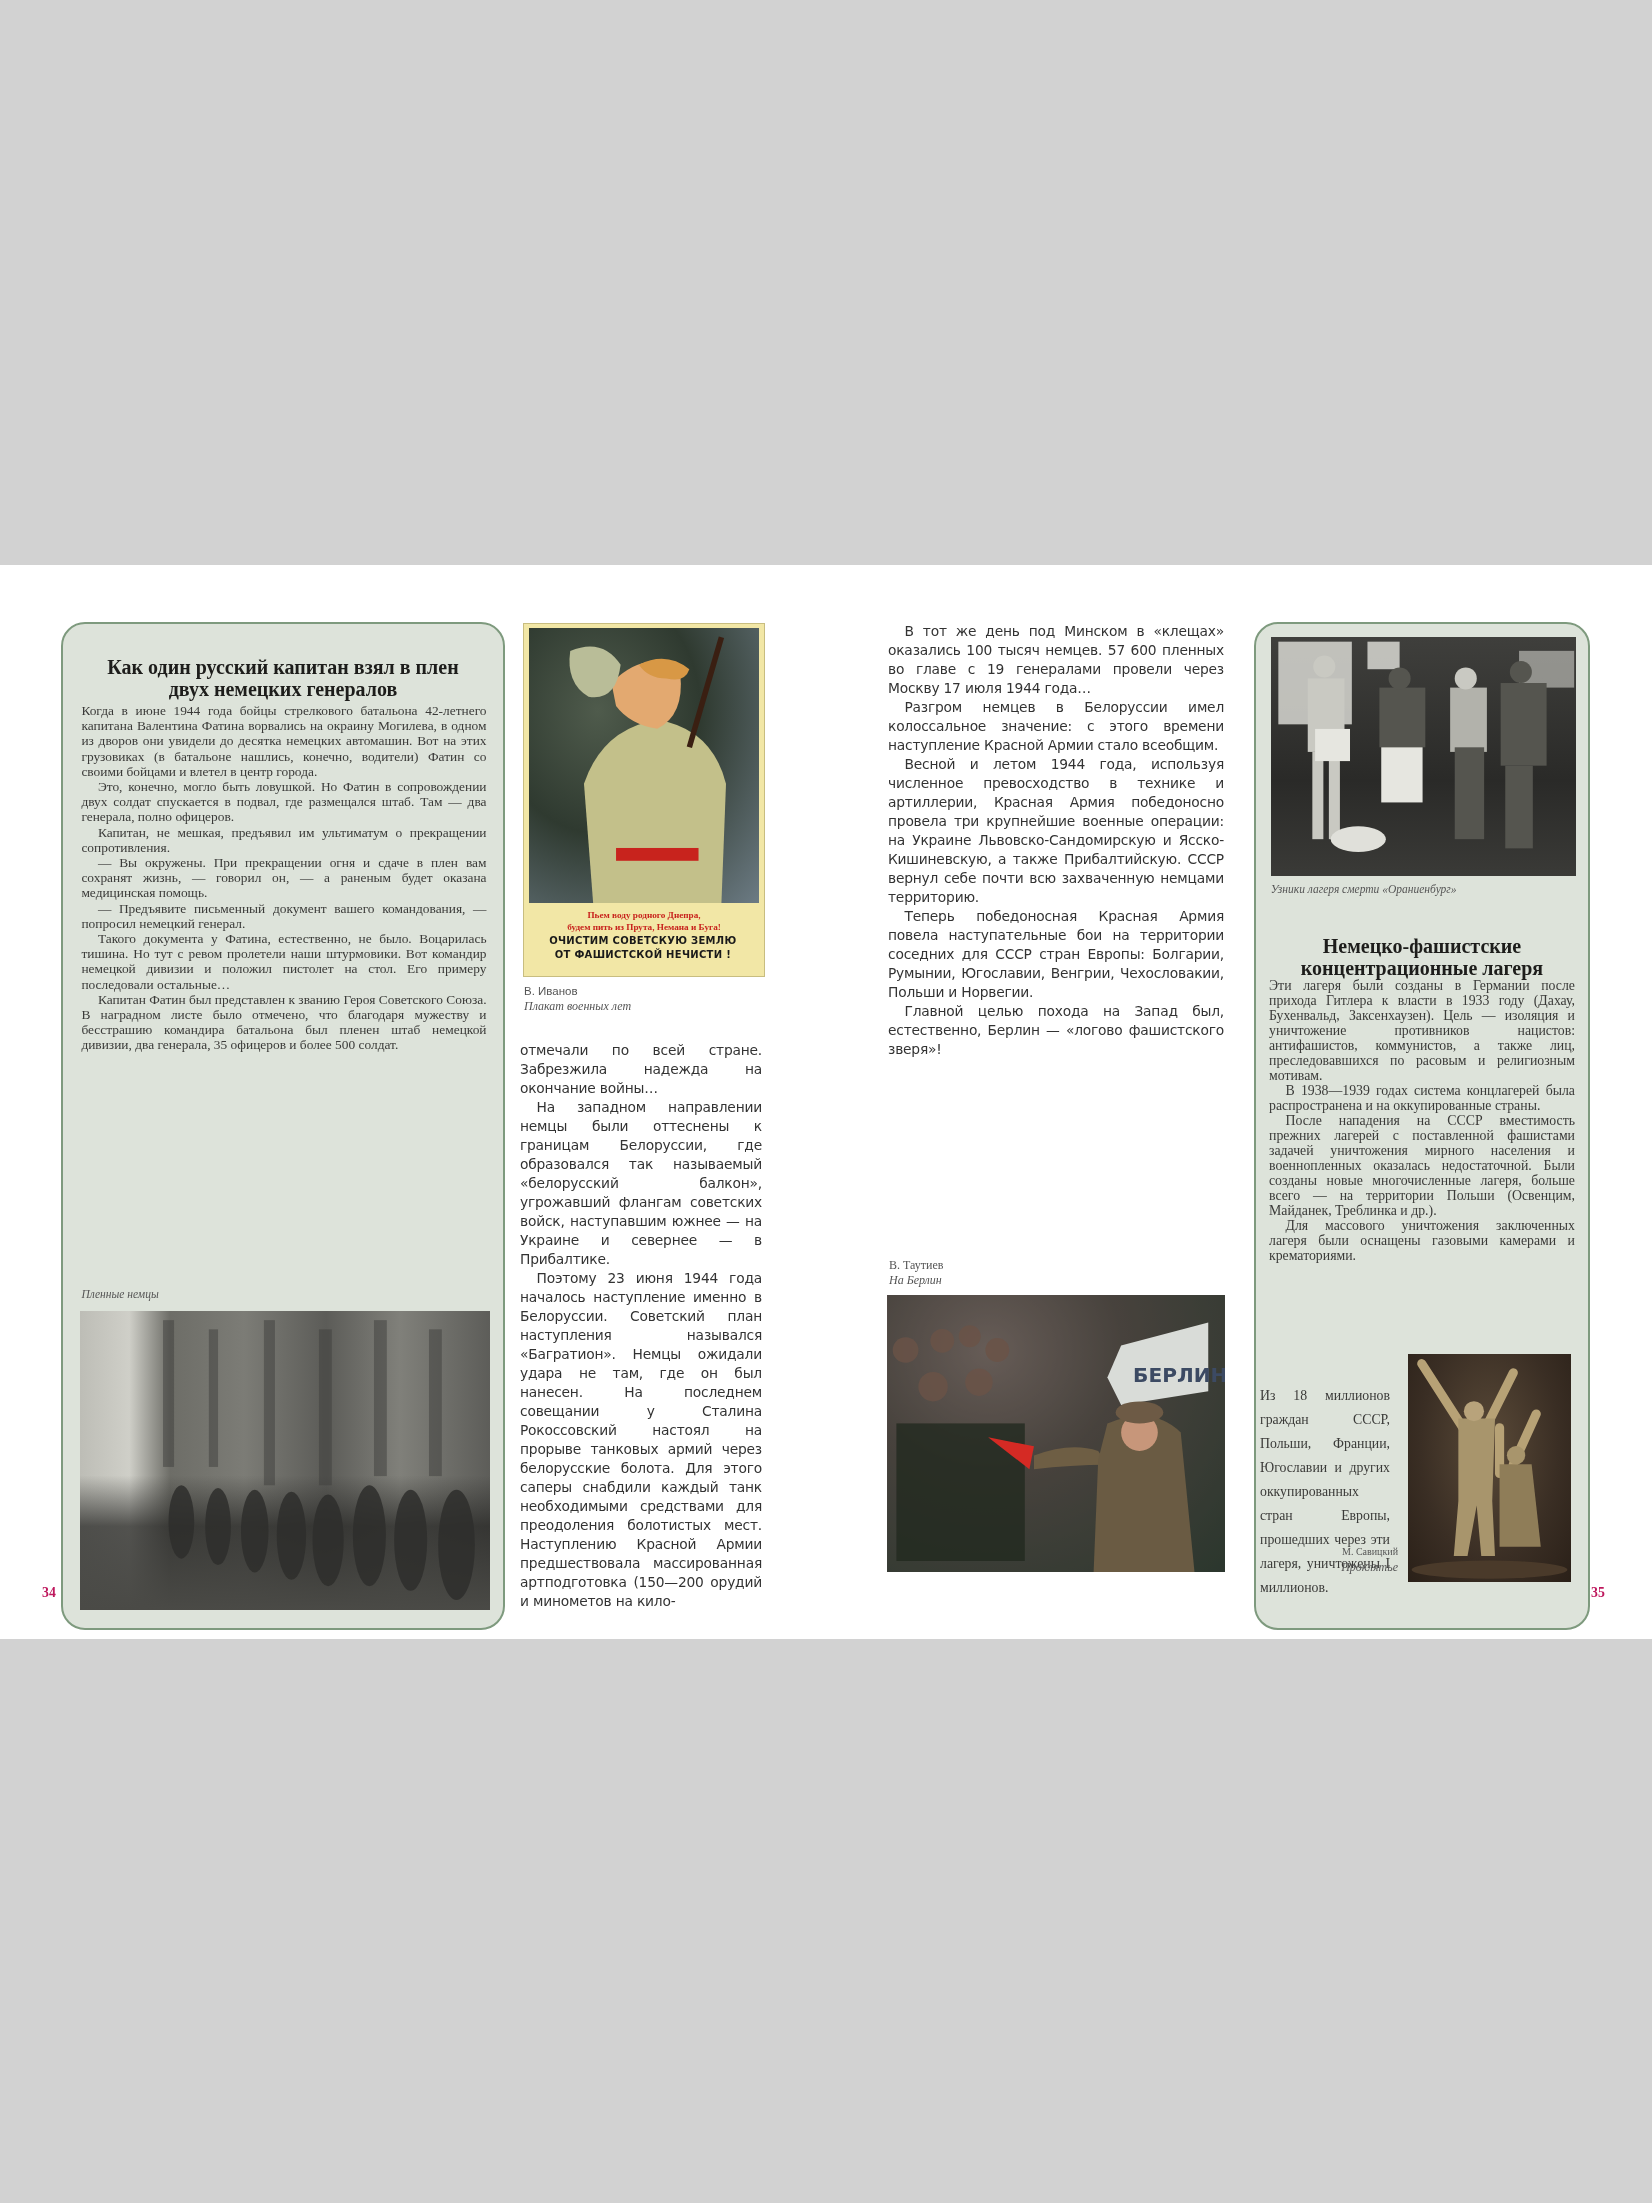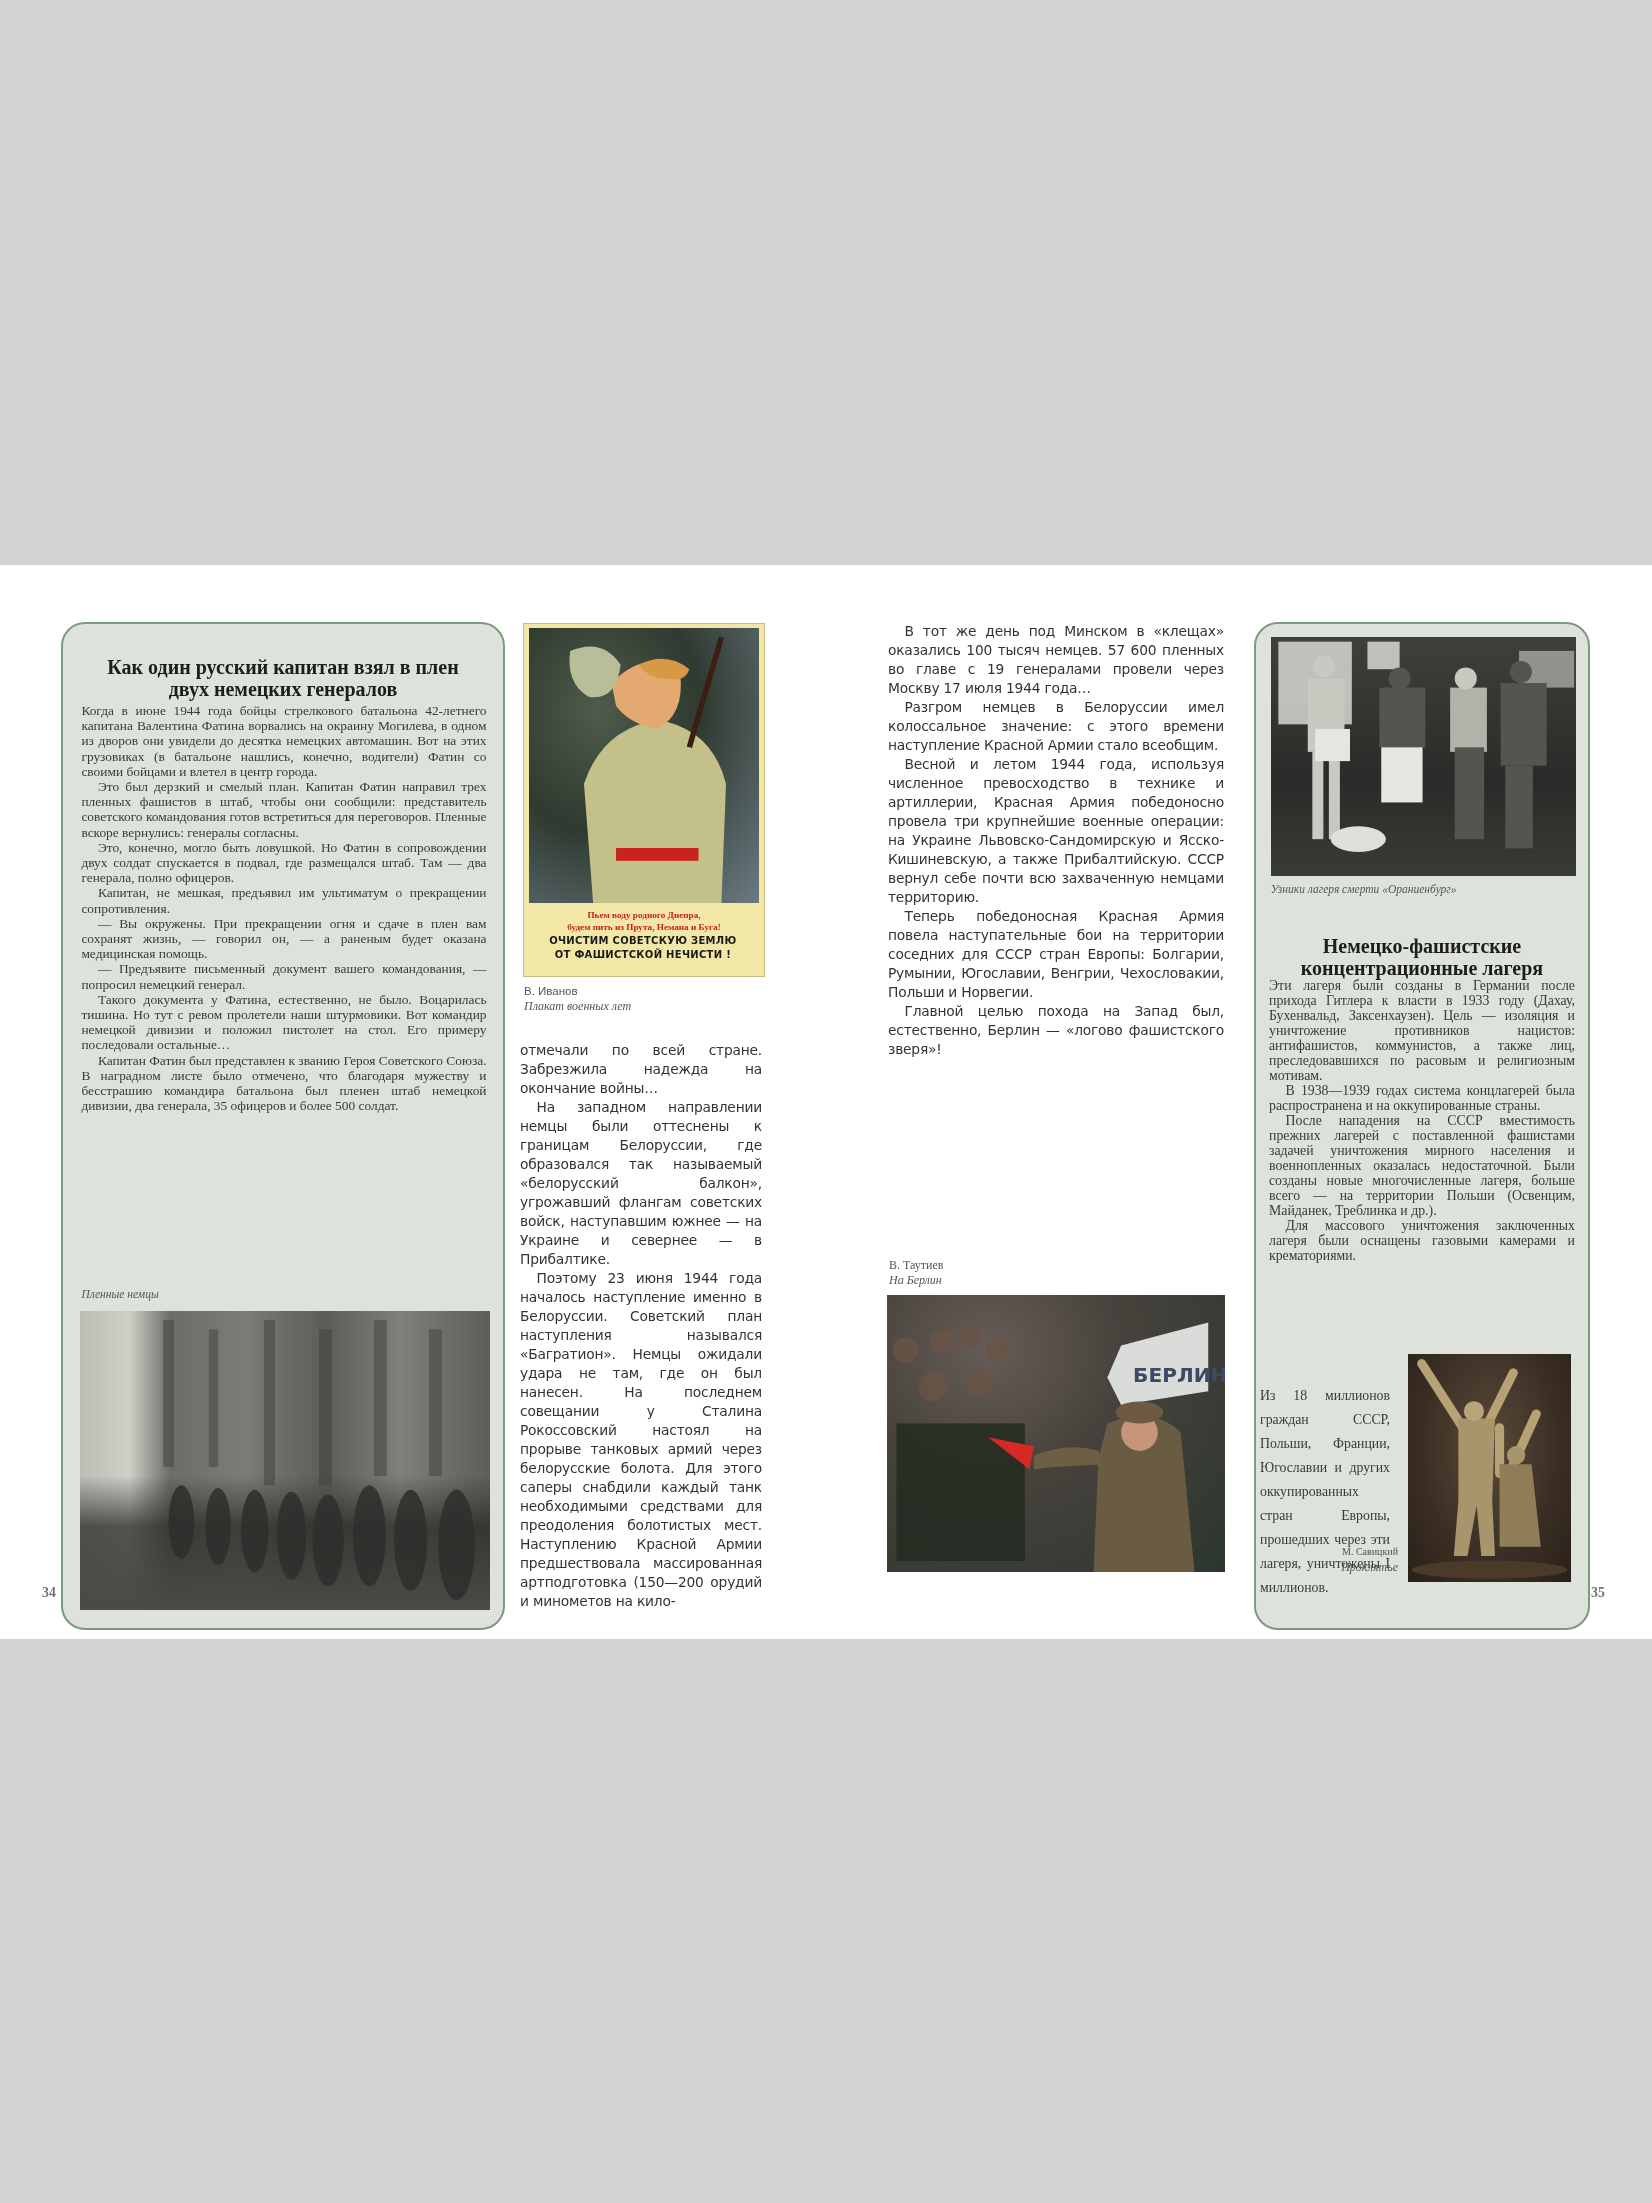--- a/index.html
+++ b/index.html
@@ -13,34 +13,33 @@
   .box-title { font-family:"Liberation Serif","DejaVu Serif",serif; font-weight:bold; font-size:20px; line-height:22px; text-align:center; color:#1d1d1b; margin:15px; }
   .btext { font-family:"Liberation Serif","DejaVu Serif",serif; font-size:13.4px; line-height:15.2px; color:#3a3a38; text-align:justify; }
   .btext p { margin:0; text-indent:16.5px; }
   .btext p.noind { text-indent:0; }
   .col { position:absolute; font-family:"DejaVu Sans","Liberation Sans",sans-serif; font-size:13.8px; line-height:19px; color:#333; text-align:justify; letter-spacing:-0.2px; }
   .col p { margin:0; text-indent:16.5px; }
   .col p.noind { text-indent:0; }
   .cap-author { font-family:"Liberation Sans","DejaVu Sans",sans-serif; font-size:11.5px; color:#555; line-height:14.7px; }
   .cap-title { font-family:"Liberation Serif","DejaVu Serif",serif; font-style:italic; font-size:12px; color:#555; line-height:14.7px; }
   .img { position:absolute; overflow:hidden; }
-  .pagenum { position:absolute; font-family:"Liberation Serif","DejaVu Serif",serif; font-weight:bold; font-size:13.8px; color:#737373; }
+  .pagenum { position:absolute; font-family:"Liberation Serif","DejaVu Serif",serif; font-weight:bold; font-size:13.8px; color:#be185d; }
 </style>
 </head>
 <body>
 
 <div class="spread">
 
   <div class="box" style="left:61px; top:57px; width:444px; height:1008px;">
     <div style="position:absolute; left:26px; right:26px; top:16.5px;">
       <h2 class="box-title">Как один русский капитан взял в плен двух немецких генералов</h2>
     </div>
     <div class="btext" style="position:absolute; left:18.4px; right:16.5px; top:79px;">
       <p class="noind">Когда в июне 1944 года бойцы стрелкового батальона 42-летнего капитана Валентина Фатина ворвались на окраину Могилева, в одном из дворов они увидели до десятка немецких автомашин. Вот на этих грузовиках (в батальоне нашлись, конечно, водители) Фатин со своими бойцами и влетел в центр города.</p>
-      <p>Это был дерзкий и смелый план. Капитан Фатин направил трех пленных фашистов в штаб, чтобы они сообщили: представитель советского командования готов встретиться для переговоров. Пленные вскоре вернулись: генералы согласны.</p>
       <p>Это, конечно, могло быть ловушкой. Но Фатин в сопровождении двух солдат спускается в подвал, где размещался штаб. Там — два генерала, полно офицеров.</p>
       <p>Капитан, не мешкая, предъявил им ультиматум о прекращении сопротивления.</p>
       <p>— Вы окружены. При прекращении огня и сдаче в плен вам сохранят жизнь, — говорил он, — а раненым будет оказана медицинская помощь.</p>
       <p>— Предъявите письменный документ вашего командования, — попросил немецкий генерал.</p>
       <p>Такого документа у Фатина, естественно, не было. Воцарилась тишина. Но тут с ревом пролетели наши штурмовики. Вот командир немецкой дивизии и положил пистолет на стол. Его примеру последовали остальные…</p>
       <p>Капитан Фатин был представлен к званию Героя Советского Союза. В наградном листе было отмечено, что благодаря мужеству и бесстрашию командира батальона был пленен штаб немецкой дивизии, два генерала, 35 офицеров и более 500 солдат.</p>
     </div>
     <div class="cap-title" style="position:absolute; left:18.4px; top:663px; font-size:11.5px;">Пленные немцы</div>
     <div class="img" style="left:16.5px; top:687px; width:410px; height:299px; background:
          linear-gradient(180deg, rgba(0,0,0,0) 0%, rgba(0,0,0,0) 55%, rgba(40,40,38,0.75) 72%, #4a4a46 100%),

